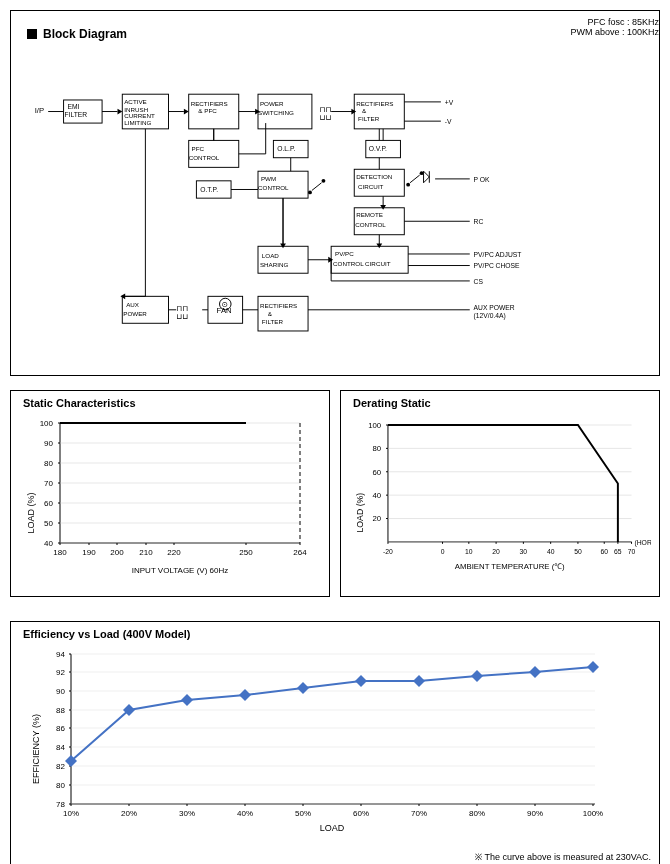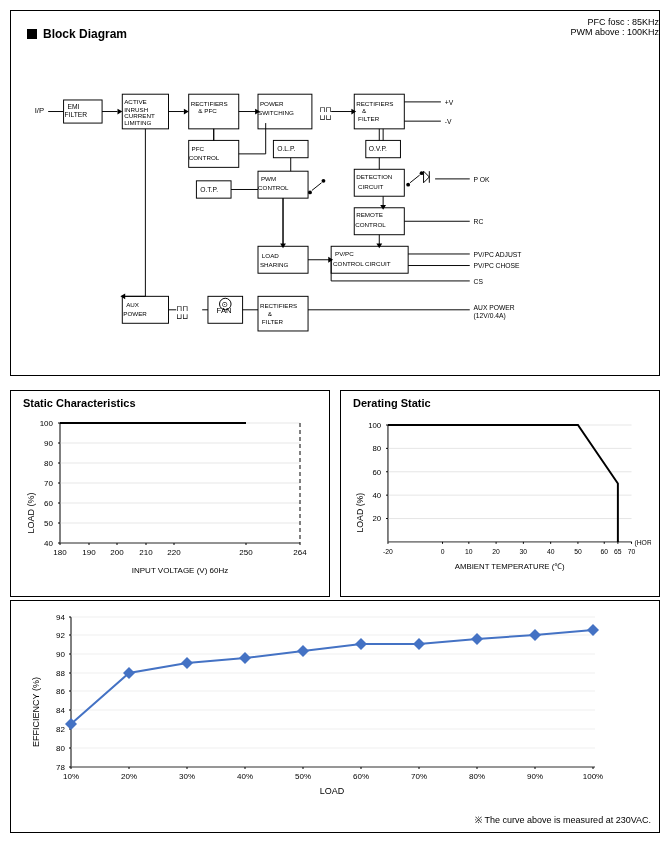--- a/index.html
+++ b/index.html
@@ -47,21 +47,21 @@
     
     .block-diagram-svg {
       width: 100%;
       height: 310px;
     }
 
     
     .charts-row {
       display: flex;
       gap: 10px;
-      margin-bottom: 3px;
+      margin-bottom: 24px;
     }
     .chart-box {
       flex: 1;
       border: 1px solid #000;
       padding: 6px 8px;
     }
     .chart-title {
       font-weight: bold;
       font-size: 11px;
       margin-bottom: 4px;
@@ -398,20 +398,24 @@
       <polyline points="40,10 235,10 276,70 276,130" fill="none" stroke="#000" stroke-width="2"></polyline>
 
       <text x="165" y="158" text-anchor="middle" font-size="8">AMBIENT TEMPERATURE (℃)</text>
 
       <text x="293" y="133" font-size="7">(HORIZONTAL)</text>
     </svg>
   </div>
 </div>
 
 <div id="efficiency-section">
+  <div class="efficiency-title">
+    <span class="square"></span>
+    <span>Efficiency vs Load (400V Model)</span>
+  </div>
   <svg width="100%" height="200" viewBox="0 0 620 200" style="font-family:Arial,sans-serif; font-size:9px;">
 
     <text transform="rotate(-90 14 105)" x="14" y="105" text-anchor="middle" font-size="9">EFFICIENCY (%)</text>
 
     <line x1="46" y1="10" x2="46" y2="160" stroke="#000" stroke-width="1"></line>
     <line x1="46" y1="160" x2="570" y2="160" stroke="#000" stroke-width="1"></line>
 
     <line x1="44" y1="160" x2="46" y2="160" stroke="#000" stroke-width="1"></line>
     <text x="40" y="163" text-anchor="end" font-size="8">78</text>
     <line x1="44" y1="141" x2="46" y2="141" stroke="#000" stroke-width="1"></line>

